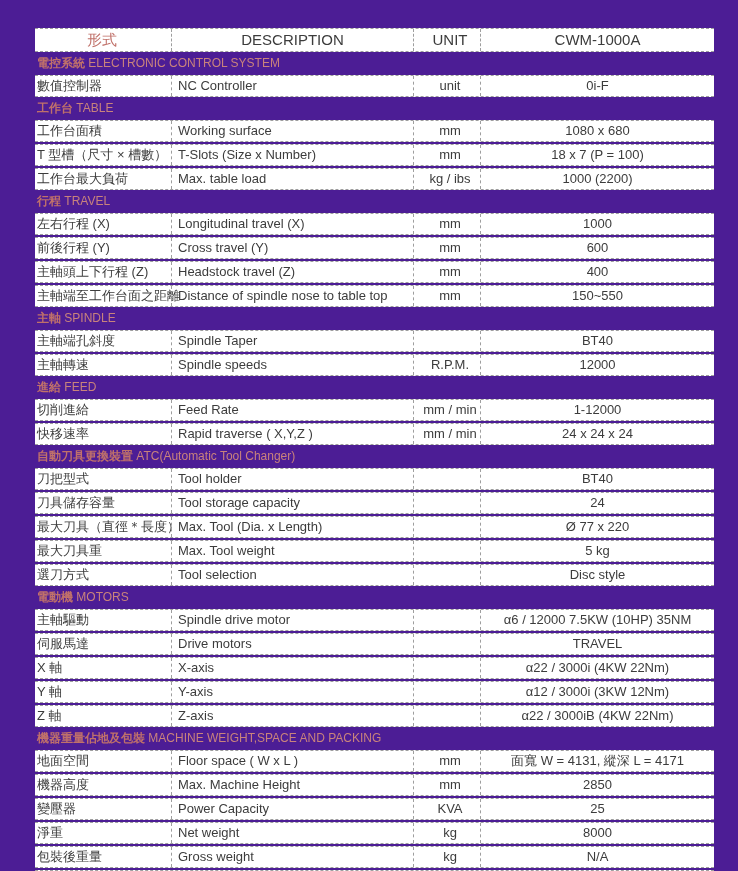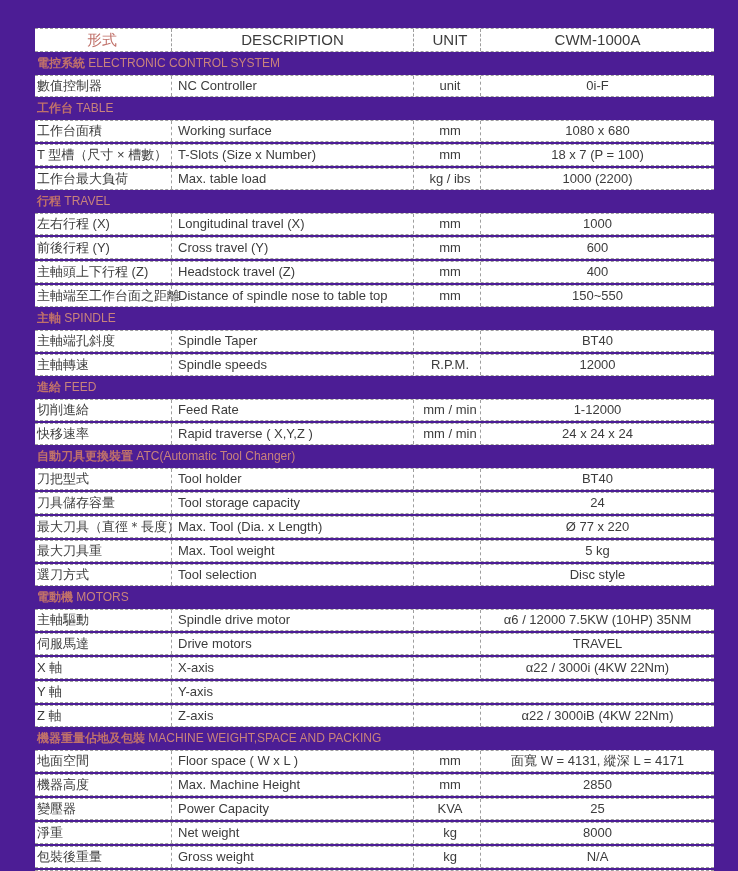--- a/index.html
+++ b/index.html
@@ -184,20 +184,21 @@
         <div class="row">
           <div class="c1">X 軸</div>
           <div class="c2">X-axis</div>
           <div class="c3"></div>
           <div class="c4">α22 / 3000i  (4KW 22Nm)</div>
         </div>
         <div class="row">
           <div class="c1">Y 軸</div>
           <div class="c2">Y-axis</div>
           <div class="c3"></div>
+          <div class="c4">α12 / 3000i  (3KW 12Nm)</div>
         </div>
         <div class="row">
           <div class="c1">Z 軸</div>
           <div class="c2">Z-axis</div>
           <div class="c3"></div>
           <div class="c4">α22 / 3000iB (4KW 22Nm)</div>
         </div>
         <div class="section-row"><span class="section-zh" style="color: rgb(192, 113, 106);">機器重量佔地及包裝</span><span class="section-en" style="color: rgb(201, 131, 124); text-align: center;"> MACHINE WEIGHT,SPACE AND PACKING</span></div>
         <div class="row">
           <div class="c1">地面空間</div>

